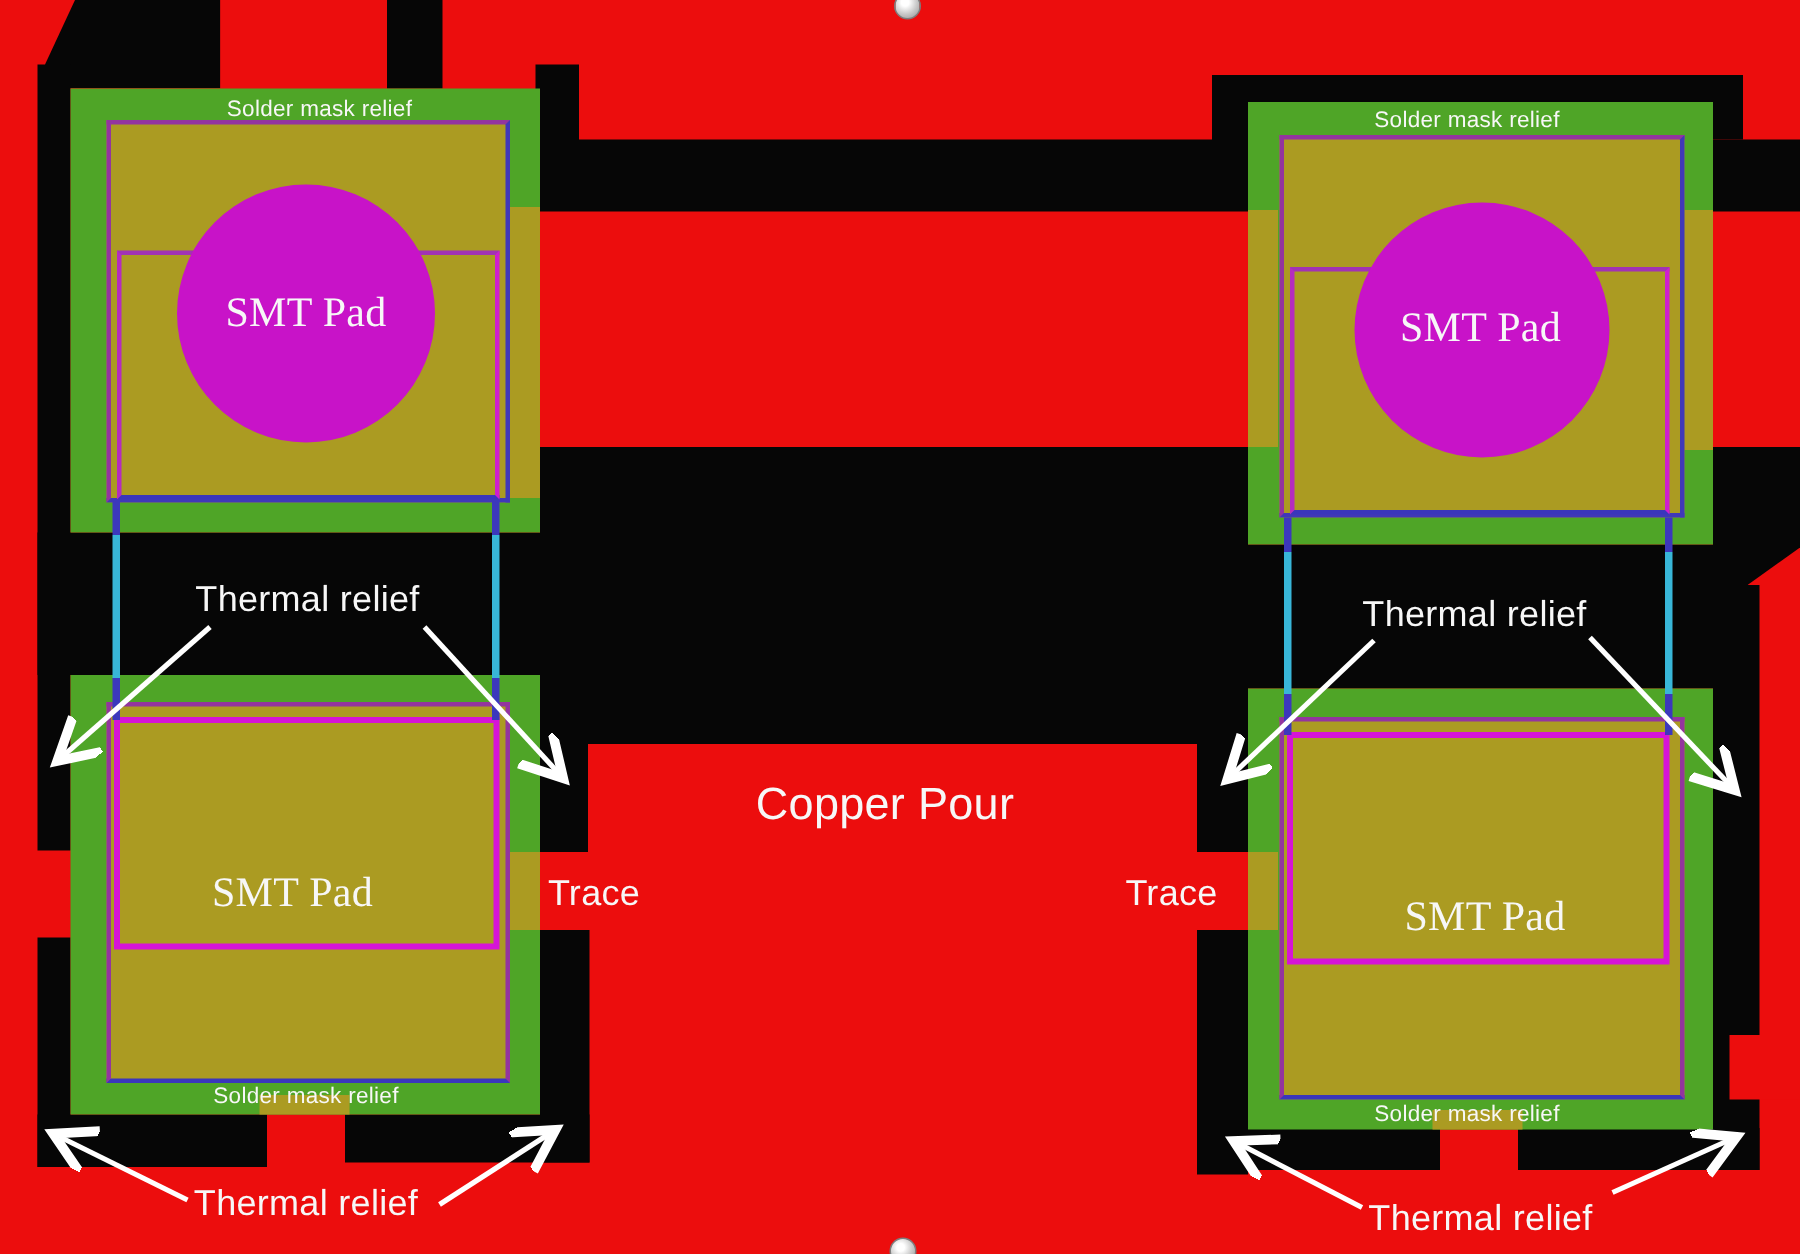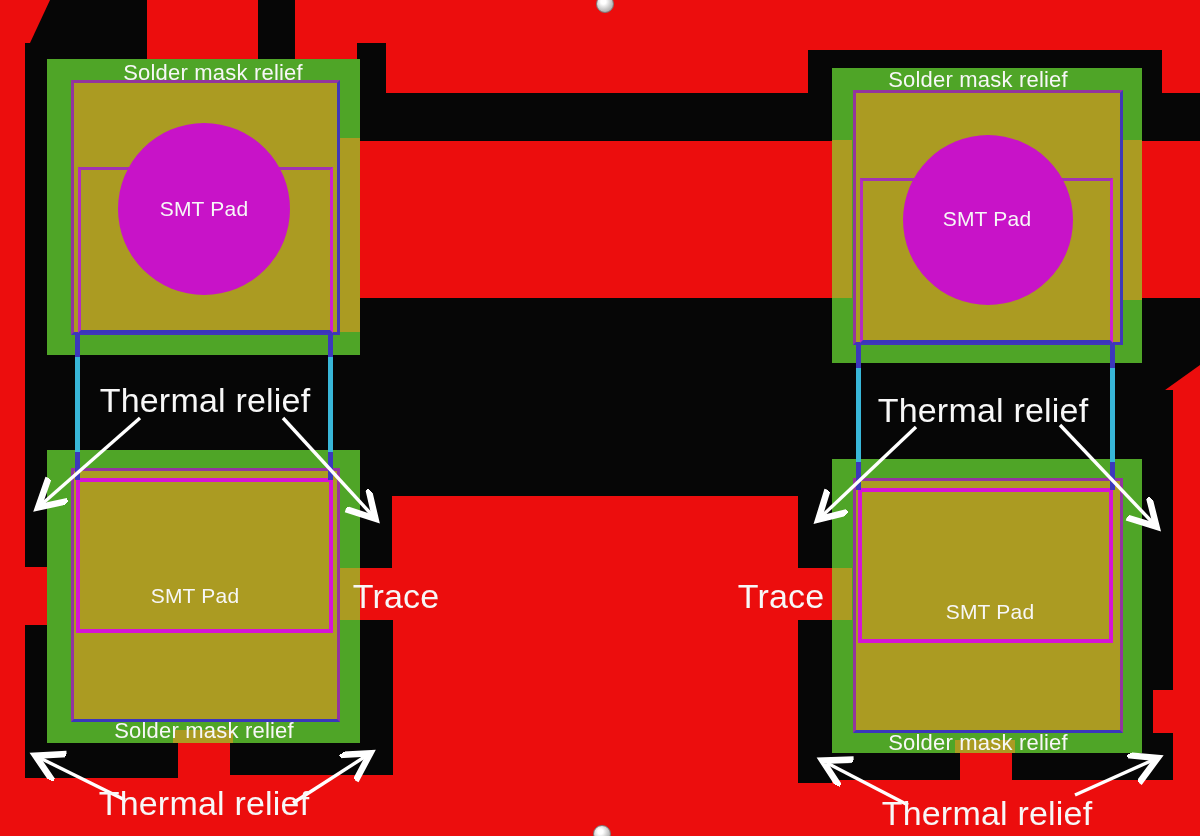--- a/index.html
+++ b/index.html
@@ -16,21 +16,21 @@
   .g{position:absolute;background:var(--solder-mask-green);}
   .o{position:absolute;background:var(--paste-olive);}
   .outer-rect{position:absolute;background:var(--paste-olive);box-sizing:border-box;
     border:3px solid var(--outline-purple);}
   .inner-rect{position:absolute;box-sizing:border-box;background:transparent;}
   .circle{position:absolute;border-radius:50%;background:var(--pad-magenta);}
   .tline{position:absolute;width:5px;
     background:linear-gradient(var(--outline-indigo) 0 16%,var(--thermal-cyan) 16% 81%,var(--outline-indigo) 81% 100%);}
   .lbl{position:absolute;color:var(--label-white);white-space:nowrap;
     transform:translate(-50%,-50%);letter-spacing:0.2px;}
-  .s22{font-size:22px;} .s26{font-size:34px;} .s28{font-size:21px;} .s30{font-size:30px;}
+  .s22{font-size:15px;} .s26{font-size:24px;} .s28{font-size:28px;font-family:Liberation Serif, serif;} .s30{font-size:30px;}
   .handle{position:absolute;width:18px;height:18px;border-radius:50%;
     background:radial-gradient(circle at 40% 35%, #ffffff 0 18%, var(--handle-gray) 55%, #8f8f8f 100%);
     border:1px solid #7d7d7d;box-sizing:border-box;}
   svg.arrows{position:absolute;left:0;top:0;pointer-events:none;}
 </style>
 </head>
 <body>
 
 <div id="stage">
 
@@ -108,20 +108,21 @@
       <line x1="1075" y1="795" x2="1153" y2="760"></line>
     </g>
   </svg>
 
   <div class="lbl s22" style="left:213px;top:73px;">Solder mask relief</div>
   <div class="lbl s22" style="left:978px;top:80px;">Solder mask relief</div>
   <div class="lbl s28" style="left:204px;top:209px;">SMT Pad</div>
   <div class="lbl s28" style="left:987px;top:219px;">SMT Pad</div>
   <div class="lbl s26" style="left:205px;top:400px;">Thermal relief</div>
   <div class="lbl s26" style="left:983px;top:410px;">Thermal relief</div>
+  <div class="lbl s30" style="left:590px;top:537px;">Copper Pour</div>
   <div class="lbl s26" style="left:396px;top:596px;">Trace</div>
   <div class="lbl s26" style="left:781px;top:596px;">Trace</div>
   <div class="lbl s28" style="left:195px;top:596px;">SMT Pad</div>
   <div class="lbl s28" style="left:990px;top:612px;">SMT Pad</div>
   <div class="lbl s22" style="left:204px;top:731px;">Solder mask relief</div>
   <div class="lbl s22" style="left:978px;top:743px;">Solder mask relief</div>
   <div class="lbl s26" style="left:204px;top:803px;">Thermal relief</div>
   <div class="lbl s26" style="left:987px;top:813px;">Thermal relief</div>
 
   <div class="handle" style="left:596px;top:-5px;"></div>

